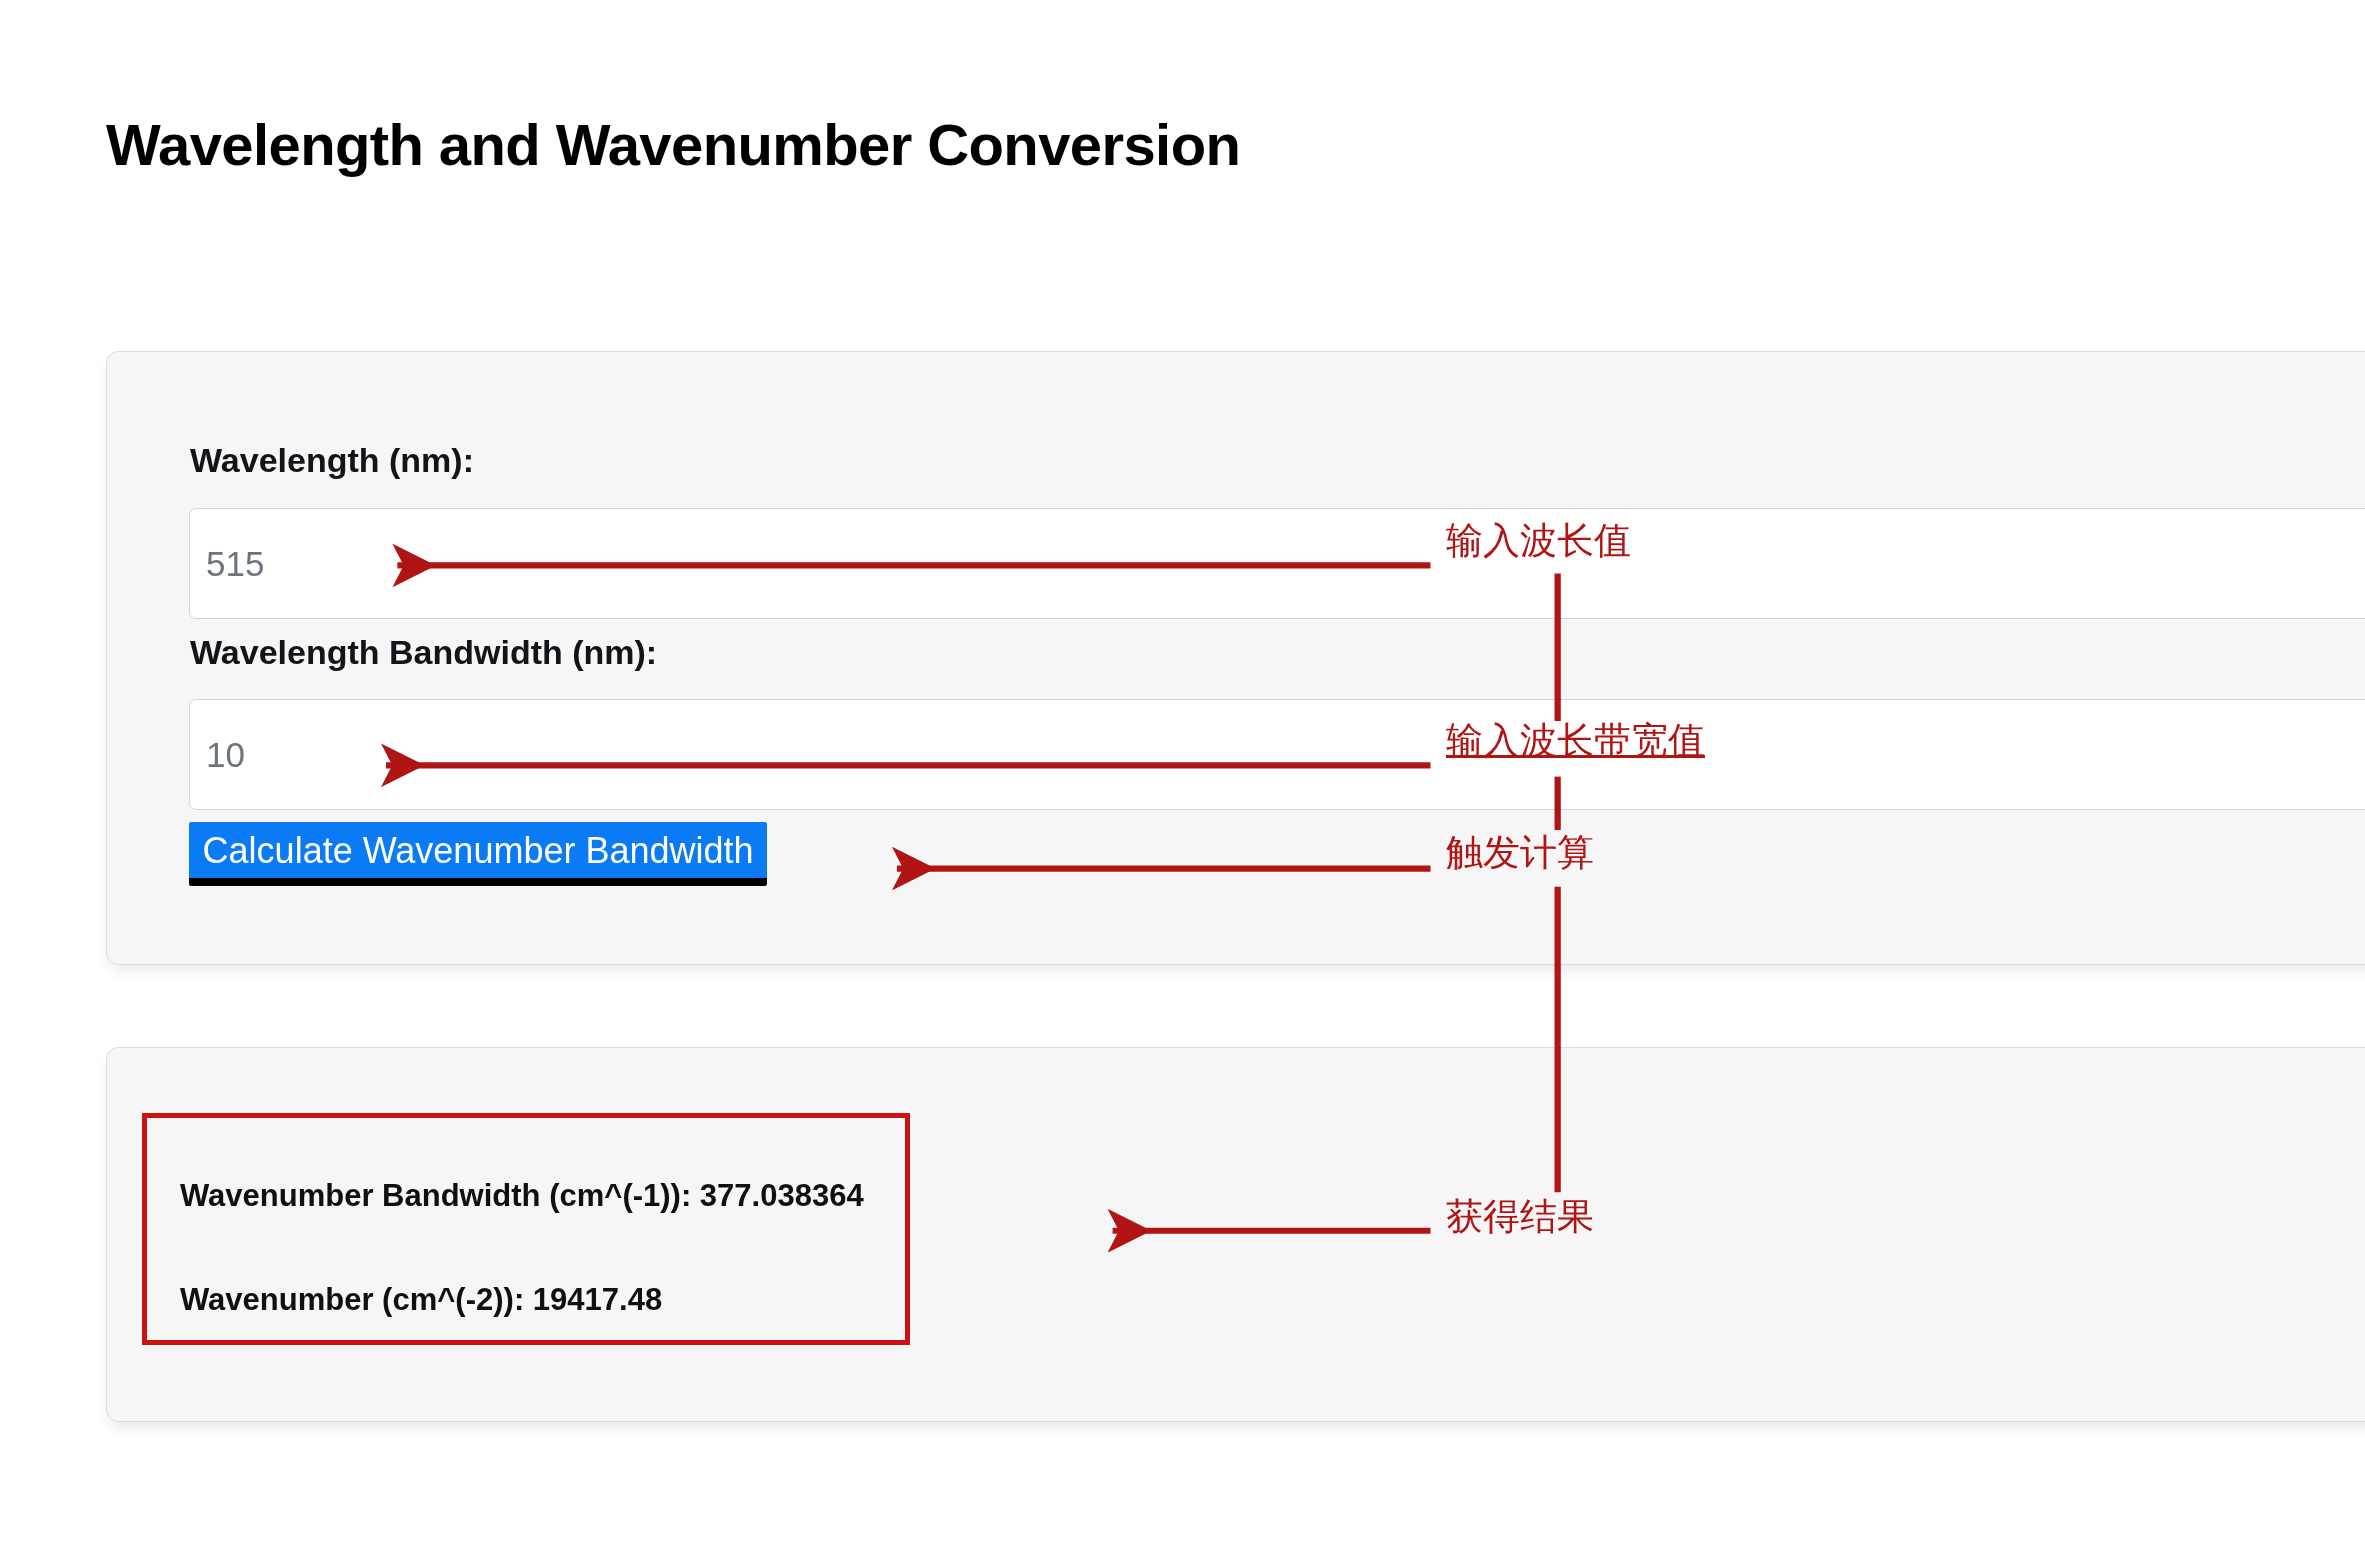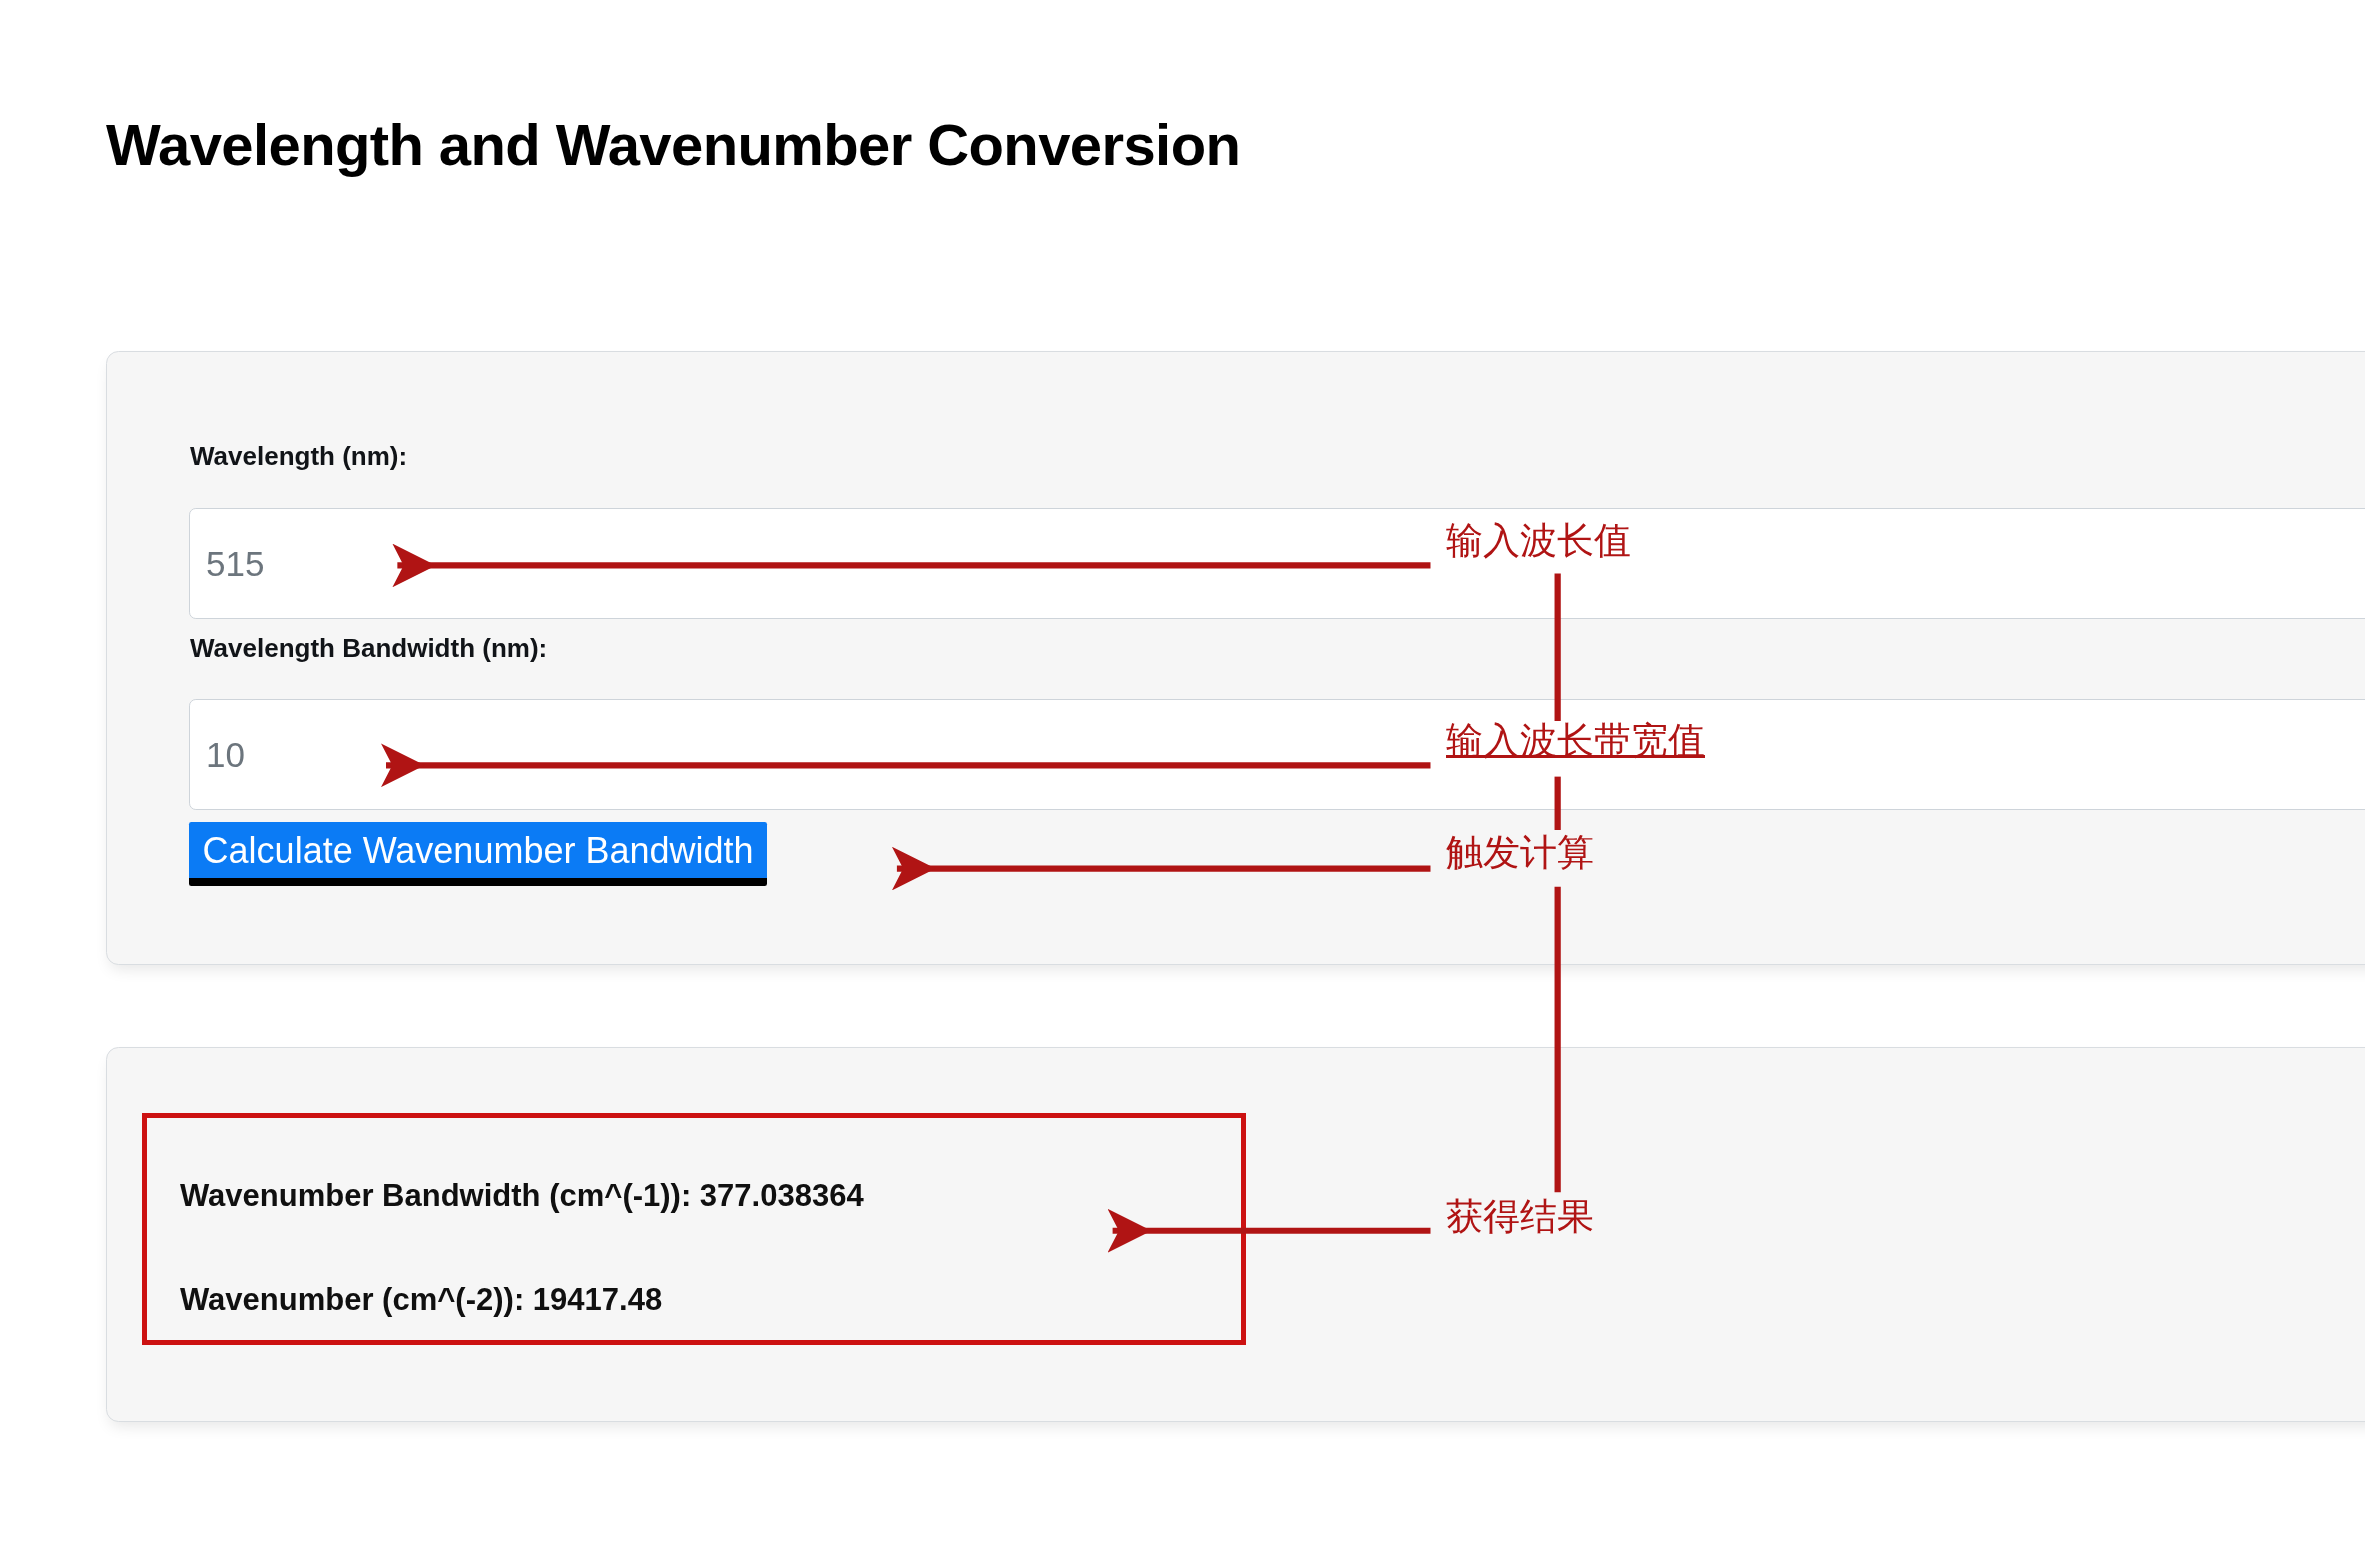--- a/index.html
+++ b/index.html
@@ -40,21 +40,21 @@
     box-shadow: 0 8px 14.8px -4.5px rgba(0,0,0,.10);
     box-sizing: border-box;
   }
   #form-card   { top: 351px;  height: 614px; }
   #result-card { top: 1047px; height: 375px;  }
 
   
   .field-label {
     position: absolute;
     left: 83px;
-    font-size: 26px;
+    font-size: 34px;
     font-weight: 700;
     color: #111418;
     white-space: nowrap;
     line-height: 1;
   }
   #wavelength-label           { top: 91px; }
   #wavelength-bandwidth-label { top: 283px; }
 
   
   .text-input {
@@ -94,21 +94,21 @@
     white-space: nowrap;
     cursor: pointer;
     box-sizing: border-box;
   }
 
   
   #result-box {
     position: absolute;
     left: 35px;
     top: 65px;
-    width: 1104px;
+    width: 768px;
     height: 232px;
     border: 5.1px solid #cc1111;
     box-sizing: border-box;
   }
   .result-line {
     position: absolute;
     left: 33px;
     font-size: 31px;
     font-weight: 700;
     color: #101010;

